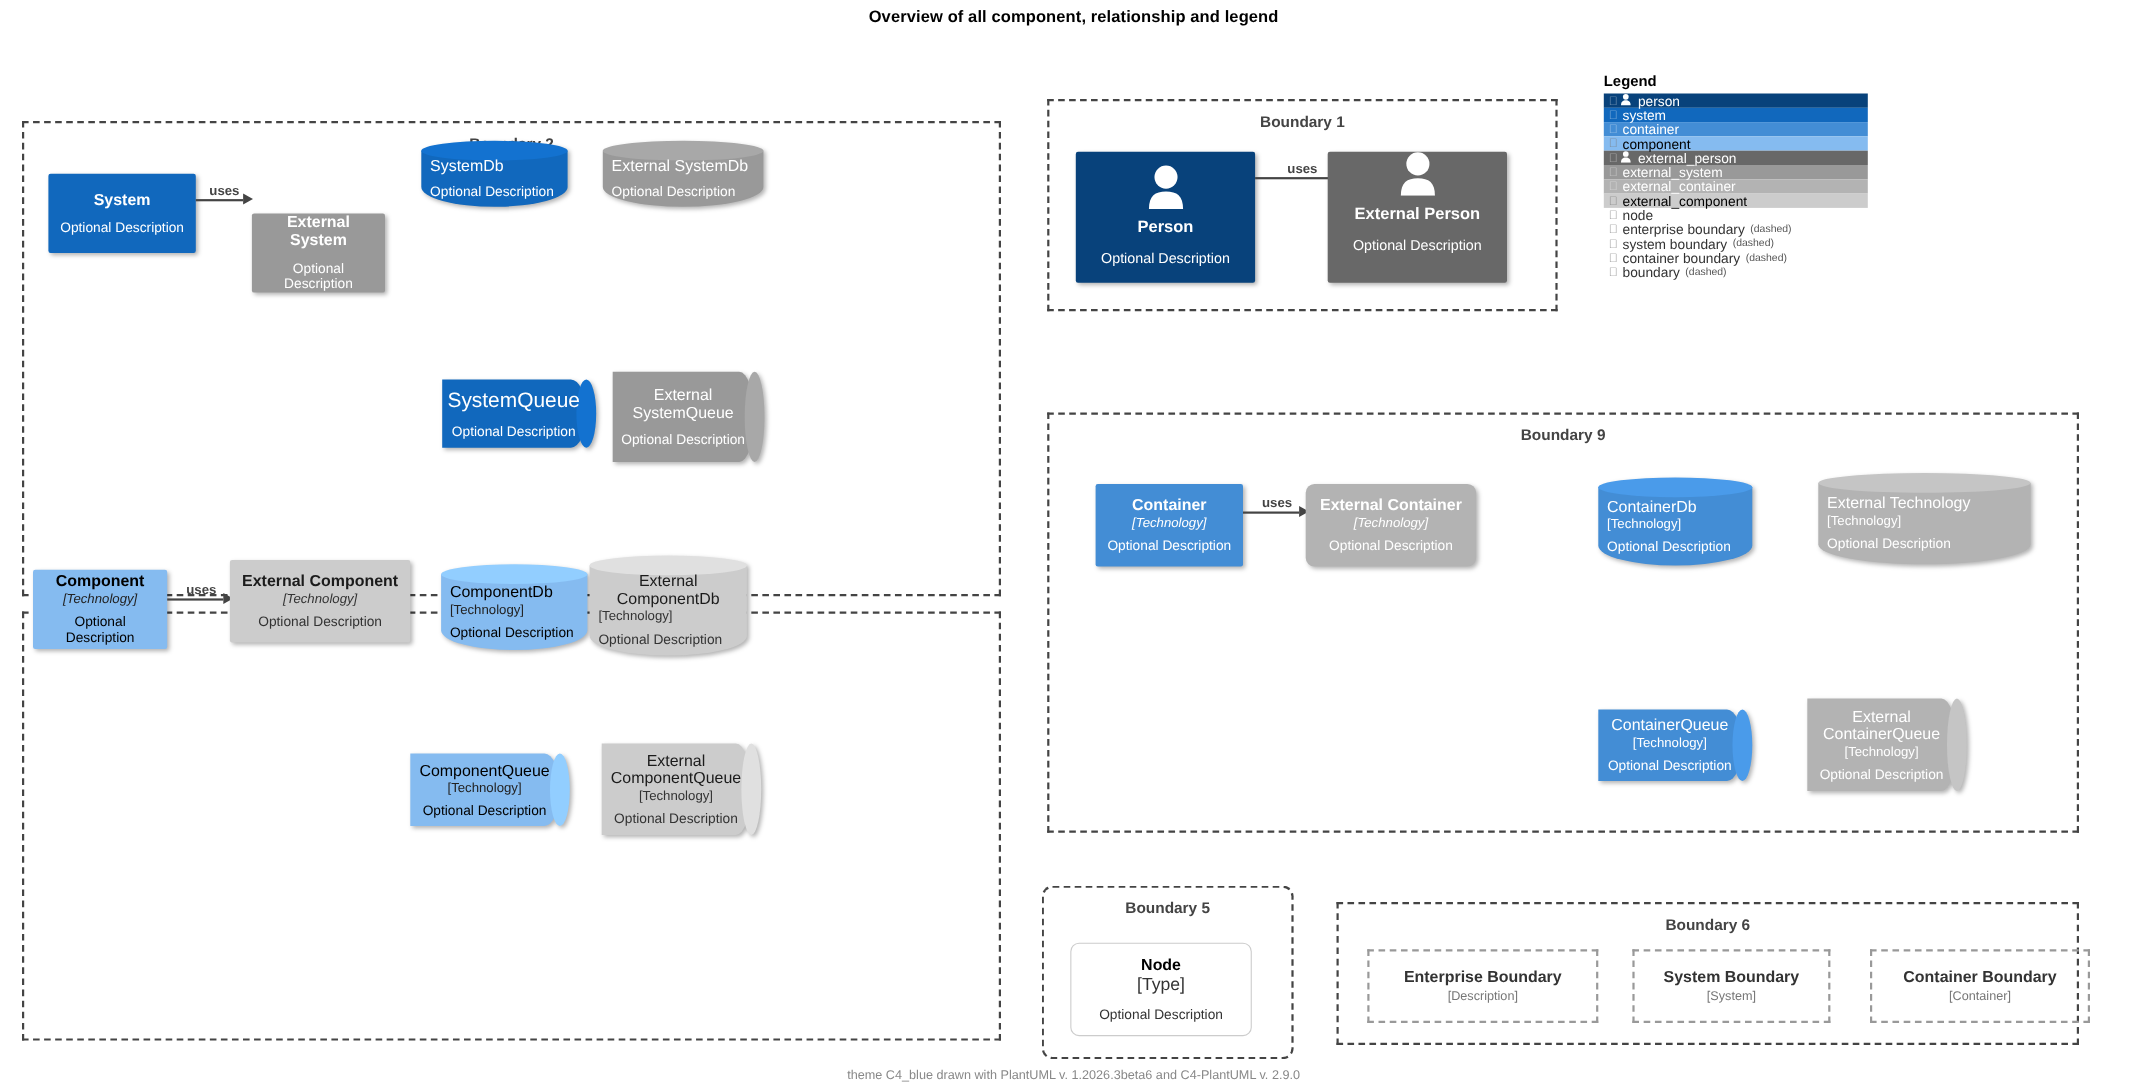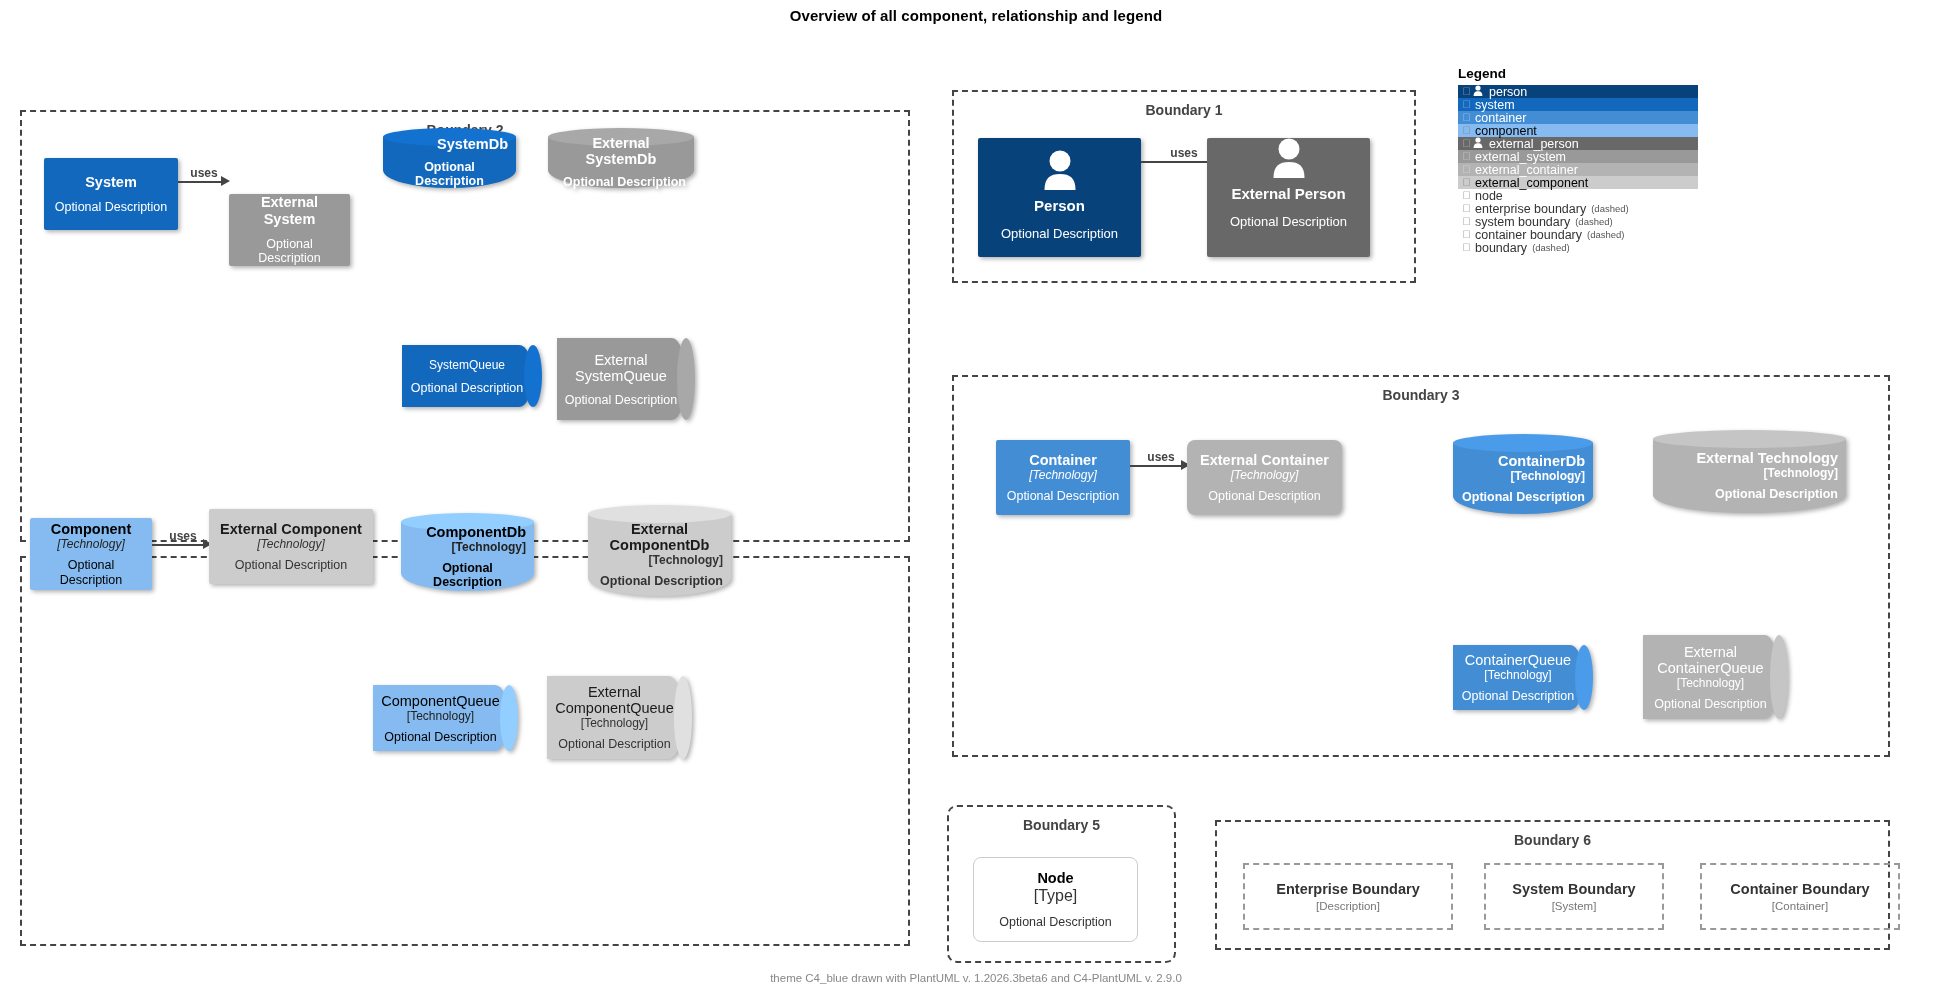--- a/index.html
+++ b/index.html
@@ -82,22 +82,22 @@
   .db .body{
     position:absolute;left:0;right:0;top:9px;bottom:0;
     border-bottom-left-radius:50% 18px;border-bottom-right-radius:50% 18px;
   }
   .db .cap{
     position:absolute;left:0;right:0;top:0;height:18px;border-radius:50%;
   }
   .db .cap.lighter{filter:brightness(1.10);}
   .db .dbtext{
     position:absolute;left:0;right:0;top:0;bottom:0;
-    display:flex;flex-direction:column;align-items:flex-end;justify-content:center;
-    text-align:center;padding:14px 8px 6px 8px;font-weight:bold;
+    display:flex;flex-direction:column;align-items:flex-start;justify-content:center;
+    text-align:center;padding:14px 8px 6px 8px;
   }
 
   
   .q{
     position:absolute;box-sizing:border-box;
     filter:drop-shadow(2px 2px 2px rgba(0,0,0,.30));
   }
   .q .body{
     position:absolute;left:0;right:9px;top:0;bottom:0;
     border-top-right-radius:14px 50%;border-bottom-right-radius:14px 50%;
@@ -185,21 +185,21 @@
   <div class="dbtext t-xwhite">
     <div class="name" style="font-size:14.5px;">External SystemDb</div>
     <div class="desc" style="font-size:12.5px;margin-top:8px;">Optional Description</div>
   </div>
 </div>
 
 <div class="q" style="left:402px;top:345px;width:140px;height:62px;">
   <div class="body f-system"></div>
   <div class="cap f-system"></div>
   <div class="qtext t-white">
-    <div class="name" style="font-size:12px;">SystemQueue</div>
+    <div class="name" style="font-size:19px;">SystemQueue</div>
     <div class="desc" style="font-size:12.5px;margin-top:9px;">Optional Description</div>
   </div>
 </div>
 
 <div class="q" style="left:557px;top:338px;width:138px;height:82px;">
   <div class="body f-xsystem"></div>
   <div class="cap f-xsystem"></div>
   <div class="qtext t-xwhite">
     <div class="name" style="font-size:14.5px;">External SystemQueue</div>
     <div class="desc" style="font-size:12.5px;margin-top:9px;">Optional Description</div>
@@ -231,21 +231,21 @@
 <div class="db" style="left:401px;top:513px;width:133px;height:78px;">
   <div class="body f-component"></div>
   <div class="cap f-component lighter"></div>
   <div class="dbtext t-dark">
     <div class="name" style="font-size:14.5px;">ComponentDb</div>
     <div class="tech" style="font-size:12px;">[Technology]</div>
     <div class="desc" style="font-size:12.5px;margin-top:7px;">Optional Description</div>
   </div>
 </div>
 
-<div class="db" style="left:588px;top:505px;width:143px;height:91px;">
+<div class="db" style="left:536px;top:505px;width:143px;height:91px;">
   <div class="body f-xcomponent"></div>
   <div class="cap f-xcomponent lighter"></div>
   <div class="dbtext t-xdark">
     <div class="name" style="font-size:14.5px;">External ComponentDb</div>
     <div class="tech" style="font-size:12px;">[Technology]</div>
     <div class="desc" style="font-size:12.5px;margin-top:7px;">Optional Description</div>
   </div>
 </div>
 
 <div class="q" style="left:373px;top:685px;width:145px;height:66px;">
@@ -294,21 +294,21 @@
     <svg width="38" height="40" viewBox="0 0 38 40">
       <circle cx="19" cy="11" r="10.5" fill="#ffffff"></circle>
       <path d="M3.5 40 C3.5 28 9 24 19 24 C29 24 34.5 28 34.5 40 Z" fill="#ffffff"></path>
     </svg>
   </span>
   <div class="name" style="font-size:15px;">External Person</div>
   <div class="desc" style="font-size:13px;margin-top:12px;">Optional Description</div>
 </div>
 
 <div class="abs boundary" style="left:952px;top:375px;width:938px;height:382px;">
-  <div class="boundary-title">Boundary 3</div>
+  <div class="boundary-title">Boundary 9</div>
 </div>
 
 <div class="el box f-container t-white" style="left:996px;top:440px;width:134px;height:75px;">
   <div class="name" style="font-size:14.5px;">Container</div>
   <div class="tech" style="font-size:12px;">[Technology]</div>
   <div class="desc" style="font-size:12.5px;margin-top:7px;">Optional Description</div>
 </div>
 
 <div class="rel" style="left:1130px;top:440px;width:62px;height:50px;">
   <div class="line" style="width:51px;"></div>

